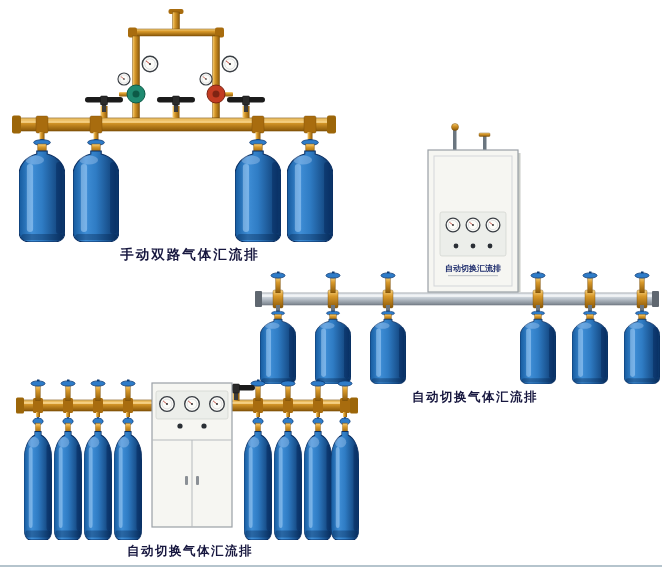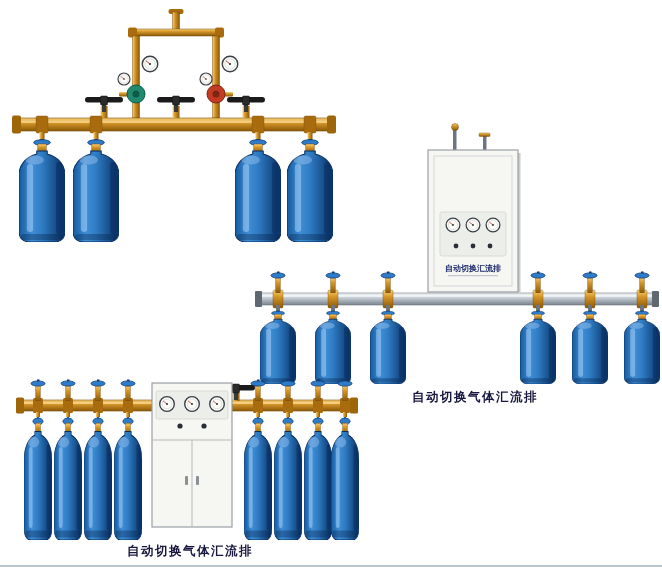--- a/index.html
+++ b/index.html
@@ -234,16 +234,17 @@
     <circle cx="194" cy="48" r="2.6" fill="#2a2f35"></circle>
     <line x1="142" y1="62" x2="222" y2="62" stroke="#b6babd" stroke-width="1"></line>
     <line x1="182" y1="62" x2="182" y2="149" stroke="#b6babd" stroke-width="1"></line>
     <rect x="175" y="98" width="3" height="9" rx="1" fill="#8b9096"></rect>
     <rect x="186" y="98" width="3" height="9" rx="1" fill="#8b9096"></rect>
   </g>
 
   <rect x="0" y="565" width="662" height="2" fill="#b5c4cd"></rect>
 </svg>
 
+<div class="caption" id="cap1">手动双路气体汇流排</div>
 <div class="caption" id="cap2">自动切换气体汇流排</div>
 <div class="caption" id="cap3">自动切换气体汇流排</div>
 
 </div>
 
 </body></html>

